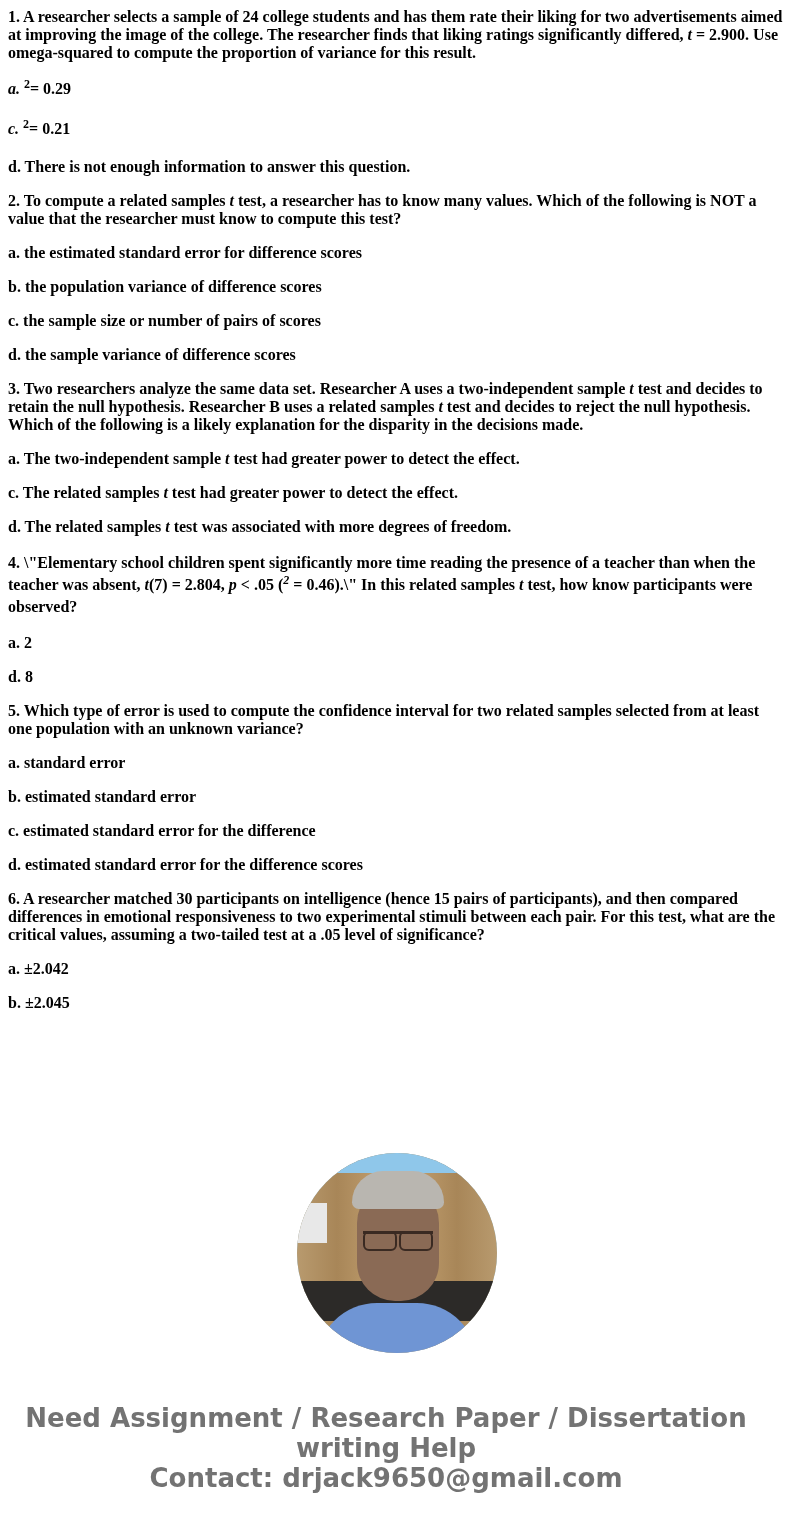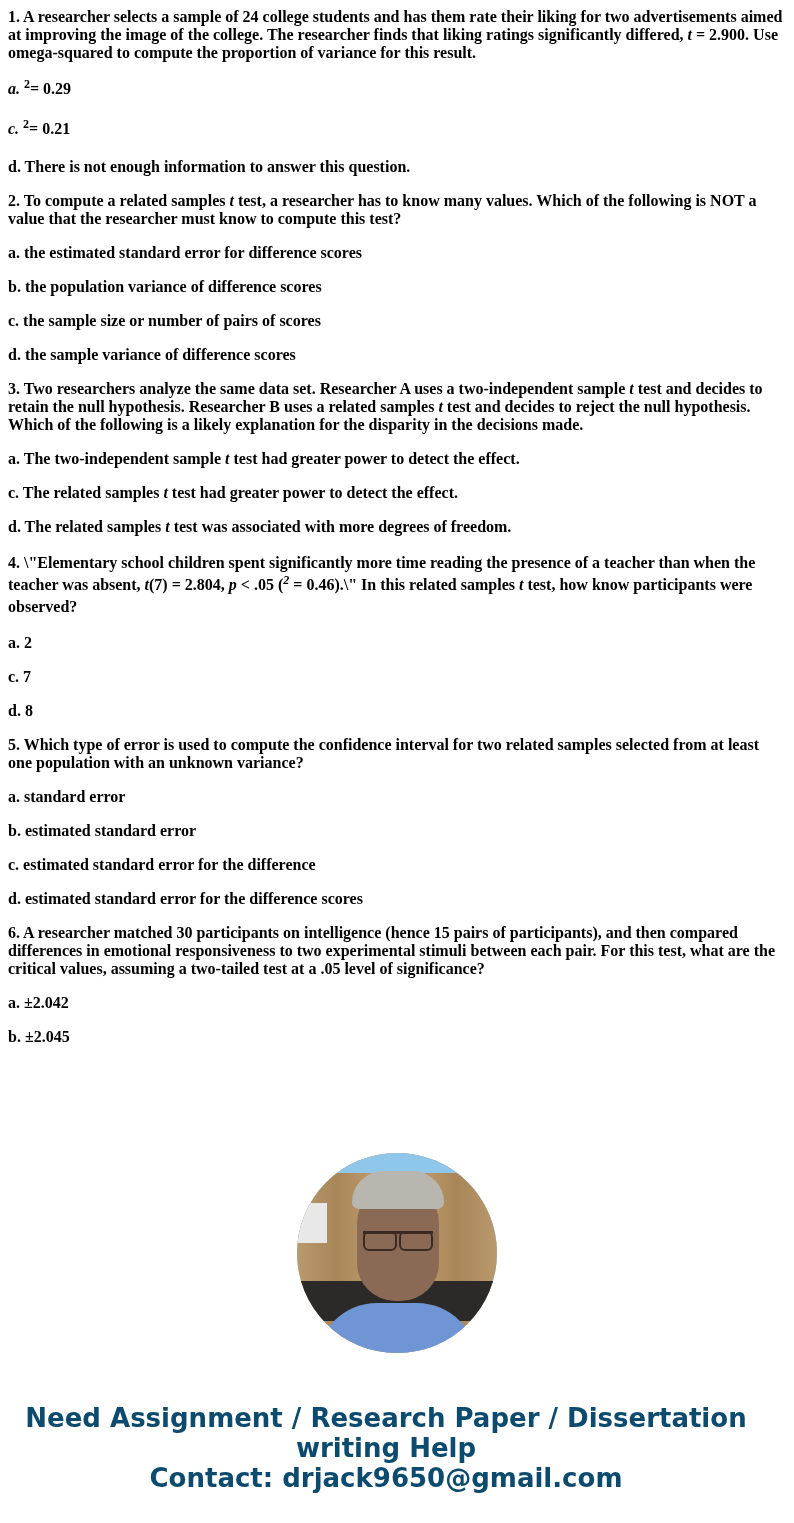--- a/index.html
+++ b/index.html
@@ -62,21 +62,21 @@
   .avatar-glasses::before { left: 0; }
   .avatar-glasses::after { right: 0; }
   .promo {
     position: absolute;
     left: 0; top: 1403px; width: 772px;
     text-align: center;
     font-family: "DejaVu Sans", sans-serif;
     font-weight: bold;
     font-size: 26px;
     line-height: 30px;
-    color: #0c4a6e;
+    color: #737373;
   }
   .promo div { margin: 0; }
 </style>
 </head>
 <body>
 
 <div class="content">
 
   <p><span>1. A researcher selects a sample of 24 college students and has them rate their liking for two advertisements aimed at improving the image of the college. The researcher finds that liking ratings significantly differed, </span><i>t</i><span> = 2.900. Use omega-squared to compute the proportion of variance for this result.</span></p>
   <p class="opt-sup"><i>a.</i> <sup>2</sup><span>= 0.29</span></p>
@@ -89,21 +89,20 @@
   <p class="opt">c. the sample size or number of pairs of scores</p>
   <p class="opt">d. the sample variance of difference scores</p>
 
   <p><span>3. Two researchers analyze the same data set. Researcher A uses a two-independent sample </span><i>t</i><span> test and decides to retain the null hypothesis. Researcher B uses a related samples </span><i>t</i><span> test and decides to reject the null hypothesis. Which of the following is a likely explanation for the disparity in the decisions made.</span></p>
   <p class="opt"><span>a. The two-independent sample </span><i>t</i><span> test had greater power to detect the effect.</span></p>
   <p class="opt"><span>c. The related samples </span><i>t</i><span> test had greater power to detect the effect.</span></p>
   <p class="opt"><span>d. The related samples </span><i>t</i><span> test was associated with more degrees of freedom.</span></p>
 
   <p style="line-height:22px;"><span>4. \"Elementary school children spent significantly more time reading the presence of a teacher than when the teacher was absent, </span><i>t</i><span>(7) = 2.804, </span><i>p</i><span> &lt; .05 (</span><sup><i>2</i></sup><span> = 0.46).\" In this related samples </span><i>t</i><span> test, how know participants were observed?</span></p>
   <p class="opt">a. 2</p>
-  <p class="opt">c. 7</p>
   <p class="opt">d. 8</p>
 
   <p>5. Which type of error is used to compute the confidence interval for two related samples selected from at least one population with an unknown variance?</p>
   <p class="opt">a. standard error</p>
   <p class="opt">b. estimated standard error</p>
   <p class="opt">c. estimated standard error for the difference</p>
   <p class="opt">d. estimated standard error for the difference scores</p>
 
   <p>6. A researcher matched 30 participants on intelligence (hence 15 pairs of participants), and then compared differences in emotional responsiveness to two experimental stimuli between each pair. For this test, what are the critical values, assuming a two-tailed test at a .05 level of significance?</p>
   <p class="opt">a. ±2.042</p>

